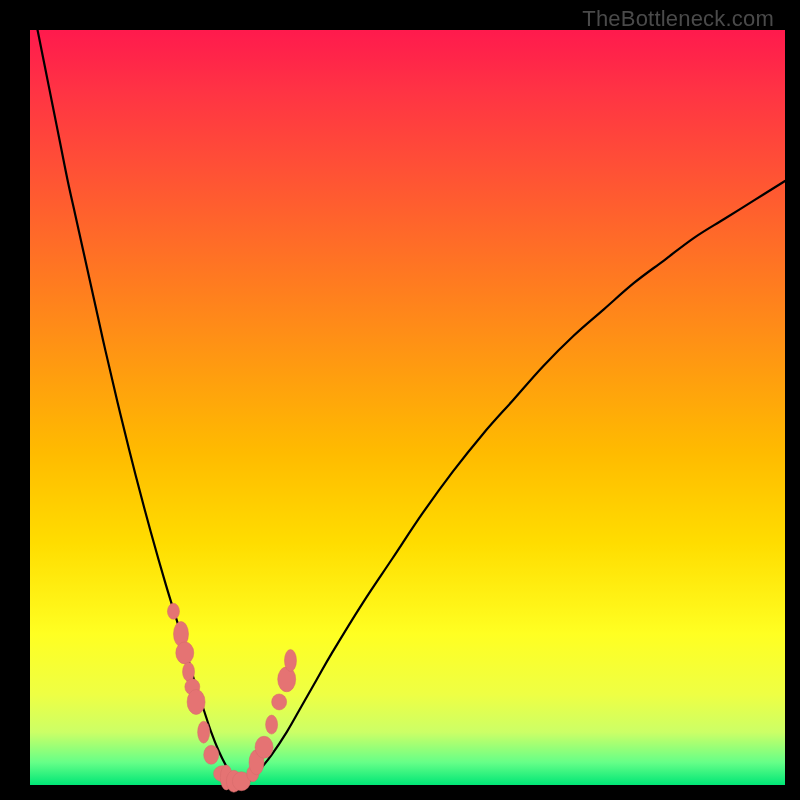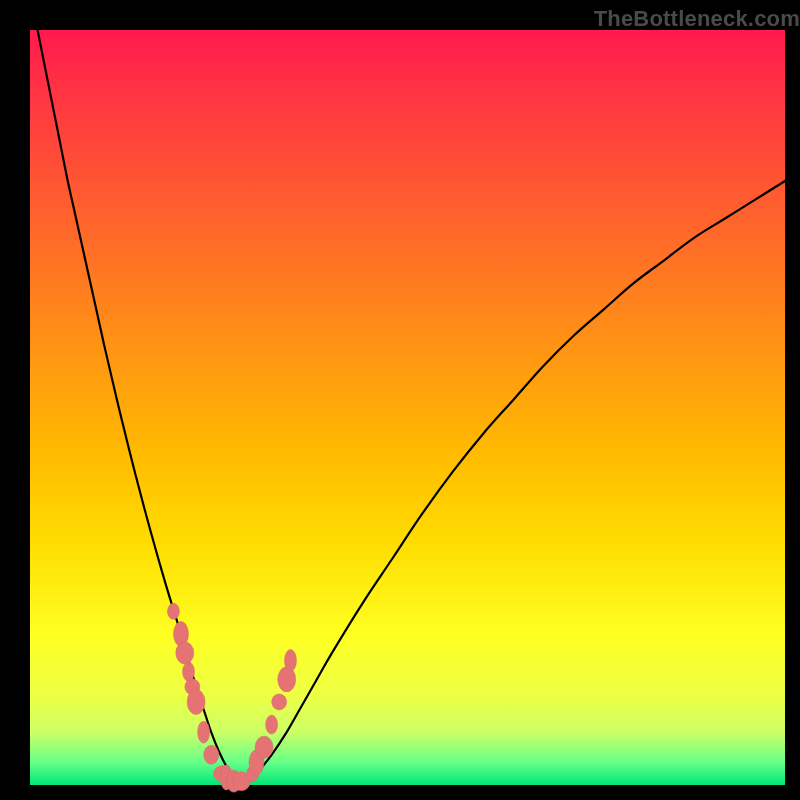--- a/index.html
+++ b/index.html
@@ -35,24 +35,24 @@
       #ffff22 80%,
       #eeff44 88%,
       #ccff66 93%,
       #66ff88 97%,
       #00e676 100%
     );
   }
   .watermark {
     position: absolute;
     top: 6px;
-    right: 0;
+    right: 26px;
     color: #4a4a4a;
     font-size: 22px;
-    font-weight: 700;
+    font-weight: 400;
     letter-spacing: 0.2px;
     user-select: none;
     margin-left: 12px;
   }
   svg.curve {
     position: absolute;
     left: 0;
     top: 0;
     width: 755px;
     height: 755px;

